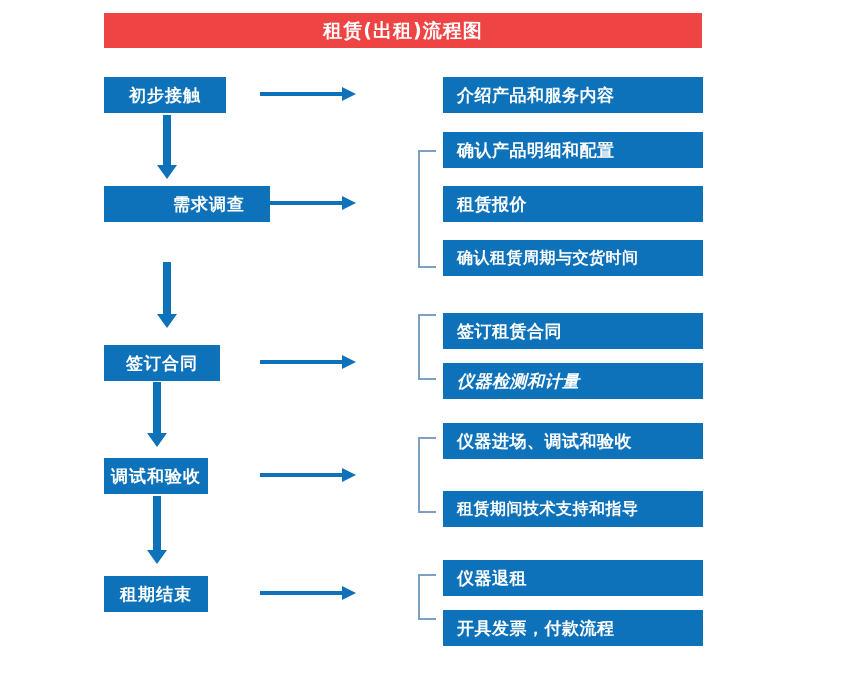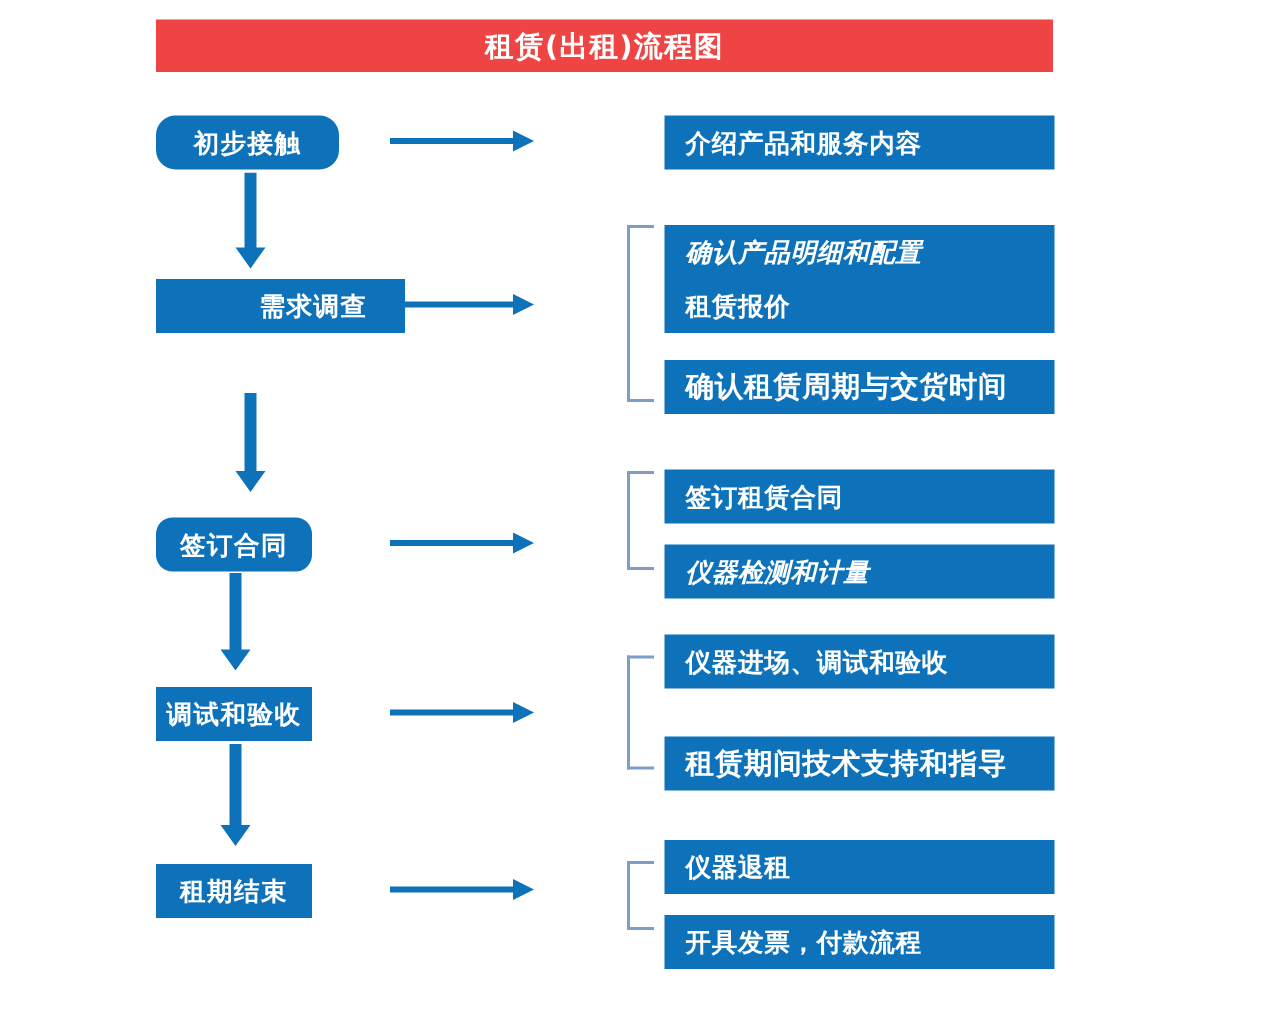--- a/index.html
+++ b/index.html
@@ -62,21 +62,21 @@
     display: flex;
     align-items: center;
     justify-content: flex-start;
     padding-left: 14px;
     box-sizing: border-box;
     font-size: 17px;
     font-weight: bold;
     letter-spacing: 0.5px;
   }
   .detail-box.narrow-text {
-    font-size: 19px;
+    font-size: 16px;
     text-align: center;
   }
 
   
   .arrow-right {
     position: absolute;
     height: 14px;
   }
   .arrow-down {
     position: absolute;
@@ -93,21 +93,21 @@
     box-sizing: border-box;
   }
 </style>
 </head>
 <body>
 
 <div id="canvas">
 
   <div class="title-bar">租赁(出租)流程图</div>
 
-  <div class="stage-box" style="left:104px; top:77px; width:122px;border-radius:13px;">初步接触</div>
+  <div class="stage-box" style="left:104px; top:77px; width:122px;">初步接触</div>
 
   <svg class="arrow-right" style="left:260px; top:86px; width:96px; height:16px;" viewBox="0 0 96 16">
     <path d="M0 6 H82 V1 L96 8 L82 15 V10 H0 Z" fill="#0d72ba"></path>
   </svg>
 
   <svg class="arrow-down" style="left:156px; top:115px; width:22px; height:64px;" viewBox="0 0 22 64">
     <path d="M7 0 H15 V50 H21 L11 64 L1 50 H7 Z" fill="#0d72ba"></path>
   </svg>
 
   <div class="detail-box" style="top:77px;">介绍产品和服务内容</div>
@@ -117,25 +117,25 @@
   <svg class="arrow-right" style="left:260px; top:195px; width:96px; height:16px;" viewBox="0 0 96 16">
     <path d="M0 6 H82 V1 L96 8 L82 15 V10 H0 Z" fill="#0d72ba"></path>
   </svg>
 
   <svg class="arrow-down" style="left:156px; top:262px; width:22px; height:66px;" viewBox="0 0 22 66">
     <path d="M7 0 H15 V52 H21 L11 66 L1 52 H7 Z" fill="#0d72ba"></path>
   </svg>
 
   <div class="bracket" style="left:418px; top:150px; height:118px;"></div>
 
-  <div class="detail-box" style="top:150px;font-style:italic;">确认产品明细和配置</div>
+  <div class="detail-box" style="top:132px;">确认产品明细和配置</div>
   <div class="detail-box" style="top:186px;">租赁报价</div>
   <div class="detail-box narrow-text" style="top:240px;">确认租赁周期与交货时间</div>
 
-  <div class="stage-box" style="left:104px; top:345px; width:104px;border-radius:11px;">签订合同</div>
+  <div class="stage-box" style="left:104px; top:345px; width:116px;">签订合同</div>
 
   <svg class="arrow-right" style="left:260px; top:354px; width:96px; height:16px;" viewBox="0 0 96 16">
     <path d="M0 6 H82 V1 L96 8 L82 15 V10 H0 Z" fill="#0d72ba"></path>
   </svg>
 
   <svg class="arrow-down" style="left:146px; top:382px; width:22px; height:65px;" viewBox="0 0 22 65">
     <path d="M7 0 H15 V51 H21 L11 65 L1 51 H7 Z" fill="#0d72ba"></path>
   </svg>
 
   <div class="bracket" style="left:418px; top:314px; height:66px;"></div>

